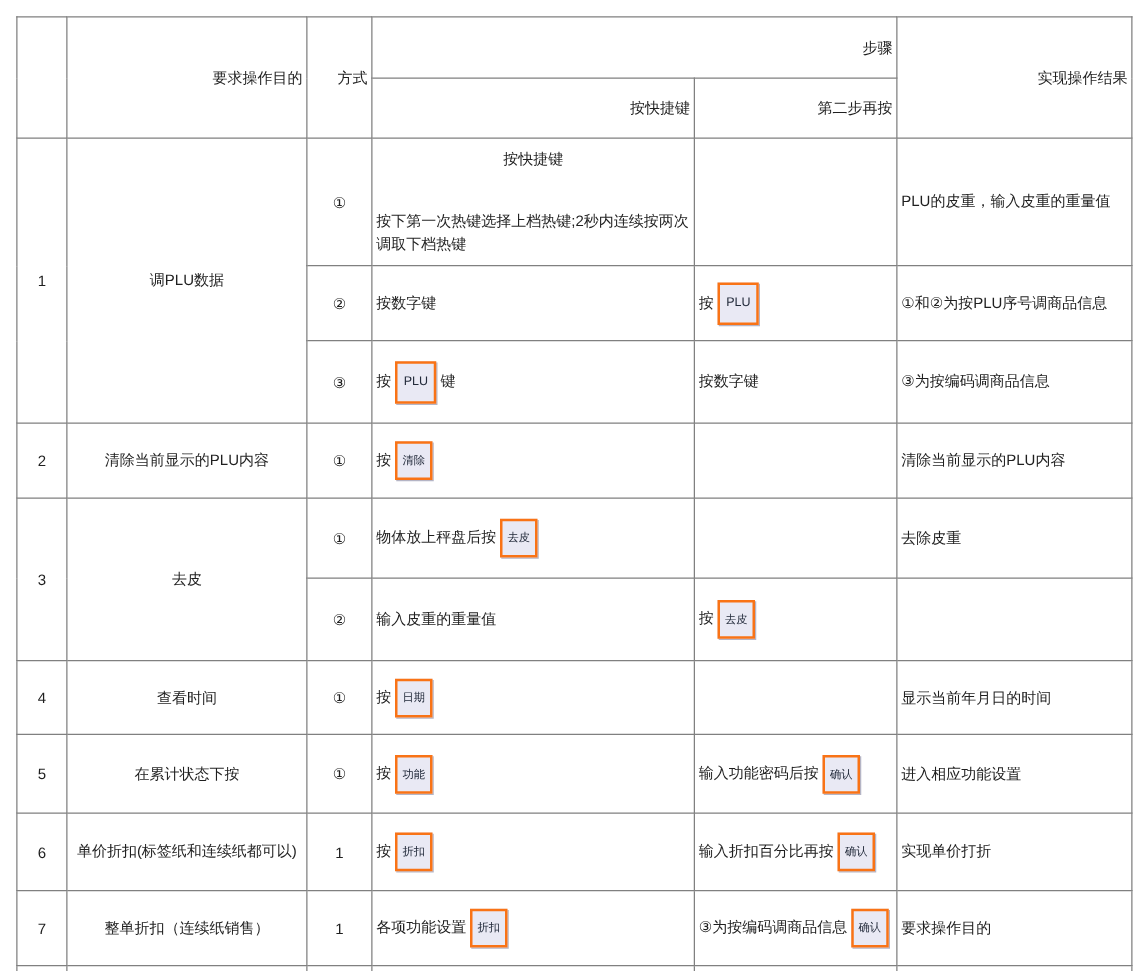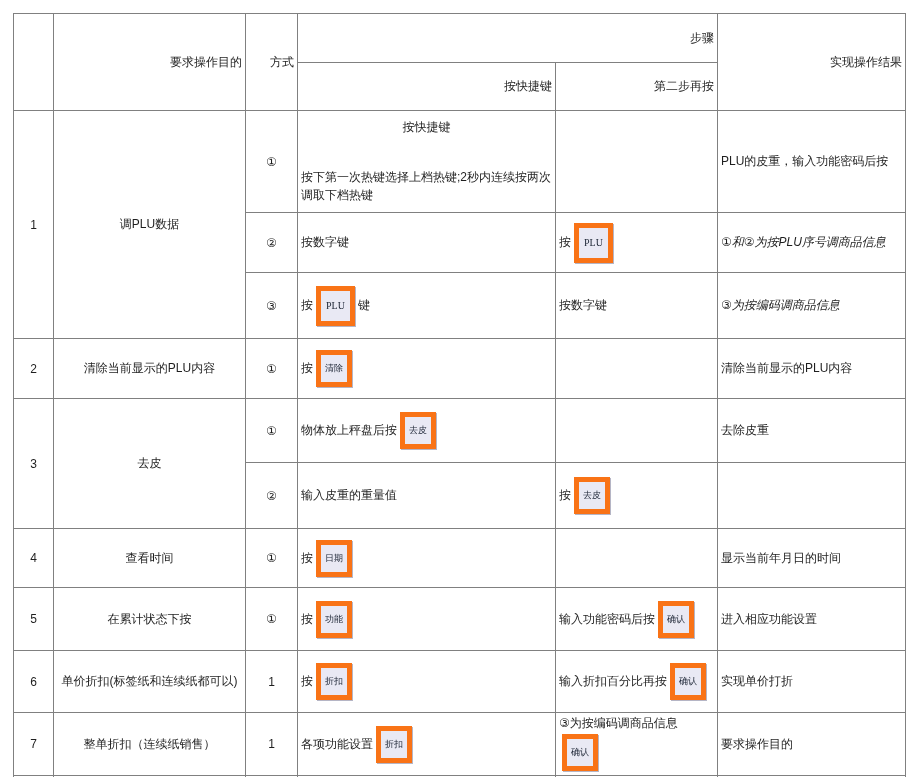--- a/index.html
+++ b/index.html
@@ -25,30 +25,30 @@
     border: 1px solid #808080;
     font-weight: normal;
     padding: 2px 3px;
     vertical-align: middle;
     overflow: hidden;
     word-break: break-all;
   }
   .c-center { text-align: center; }
   .c-left   { text-align: left; }
   .hdr      { text-align: right; }
-  .bold     { font-weight: bold; font-style: italic; }
+  .bold     { font-weight: bold; }
   .key {
     display: inline-block;
     min-width: 18px;
     padding: 9px 4px;
     margin: 2px 3px;
     background: #e9e9f4;
-    border: 5px solid #f97316;
+    border: 2px solid #f97316;
     box-shadow: 1px 1px 0 #b5b5c5;
-    font-family: Liberation Serif, serif;
+    font-family: Liberation Sans, sans-serif;
     font-size: 9px;
     color: #222a3a;
     text-align: center;
     vertical-align: middle;
     line-height: 1;
   }
   .key.latin { padding: 10px 5px; font-size: 10px; }
   .two-line div:first-child { margin-bottom: 33px; text-align: center; }
   .step-cell { line-height: 1.45; }
 </style>
@@ -80,21 +80,21 @@
 
   <tr style="height:102px">
     <td rowspan="3" class="c-center">1</td>
     <td rowspan="3" class="c-center">调PLU数据</td>
     <td class="c-center">①</td>
     <td class="c-left step-cell two-line">
       <div>按快捷键</div>
       <div>按下第一次热键选择上档热键;2秒内连续按两次调取下档热键</div>
     </td>
     <td class="c-left step-cell"></td>
-    <td class="c-left">PLU的皮重，输入功能密码后按</td>
+    <td class="c-left">PLU的皮重，输入皮重的重量值</td>
   </tr>
   <tr style="height:60px">
     <td class="c-center">②</td>
     <td class="c-left step-cell">
       <span>按数字键</span>
     </td>
     <td class="c-left step-cell">
       <span>按</span><span class="key latin">PLU</span>
     </td>
     <td class="c-left bold">①和②为按PLU序号调商品信息</td>

